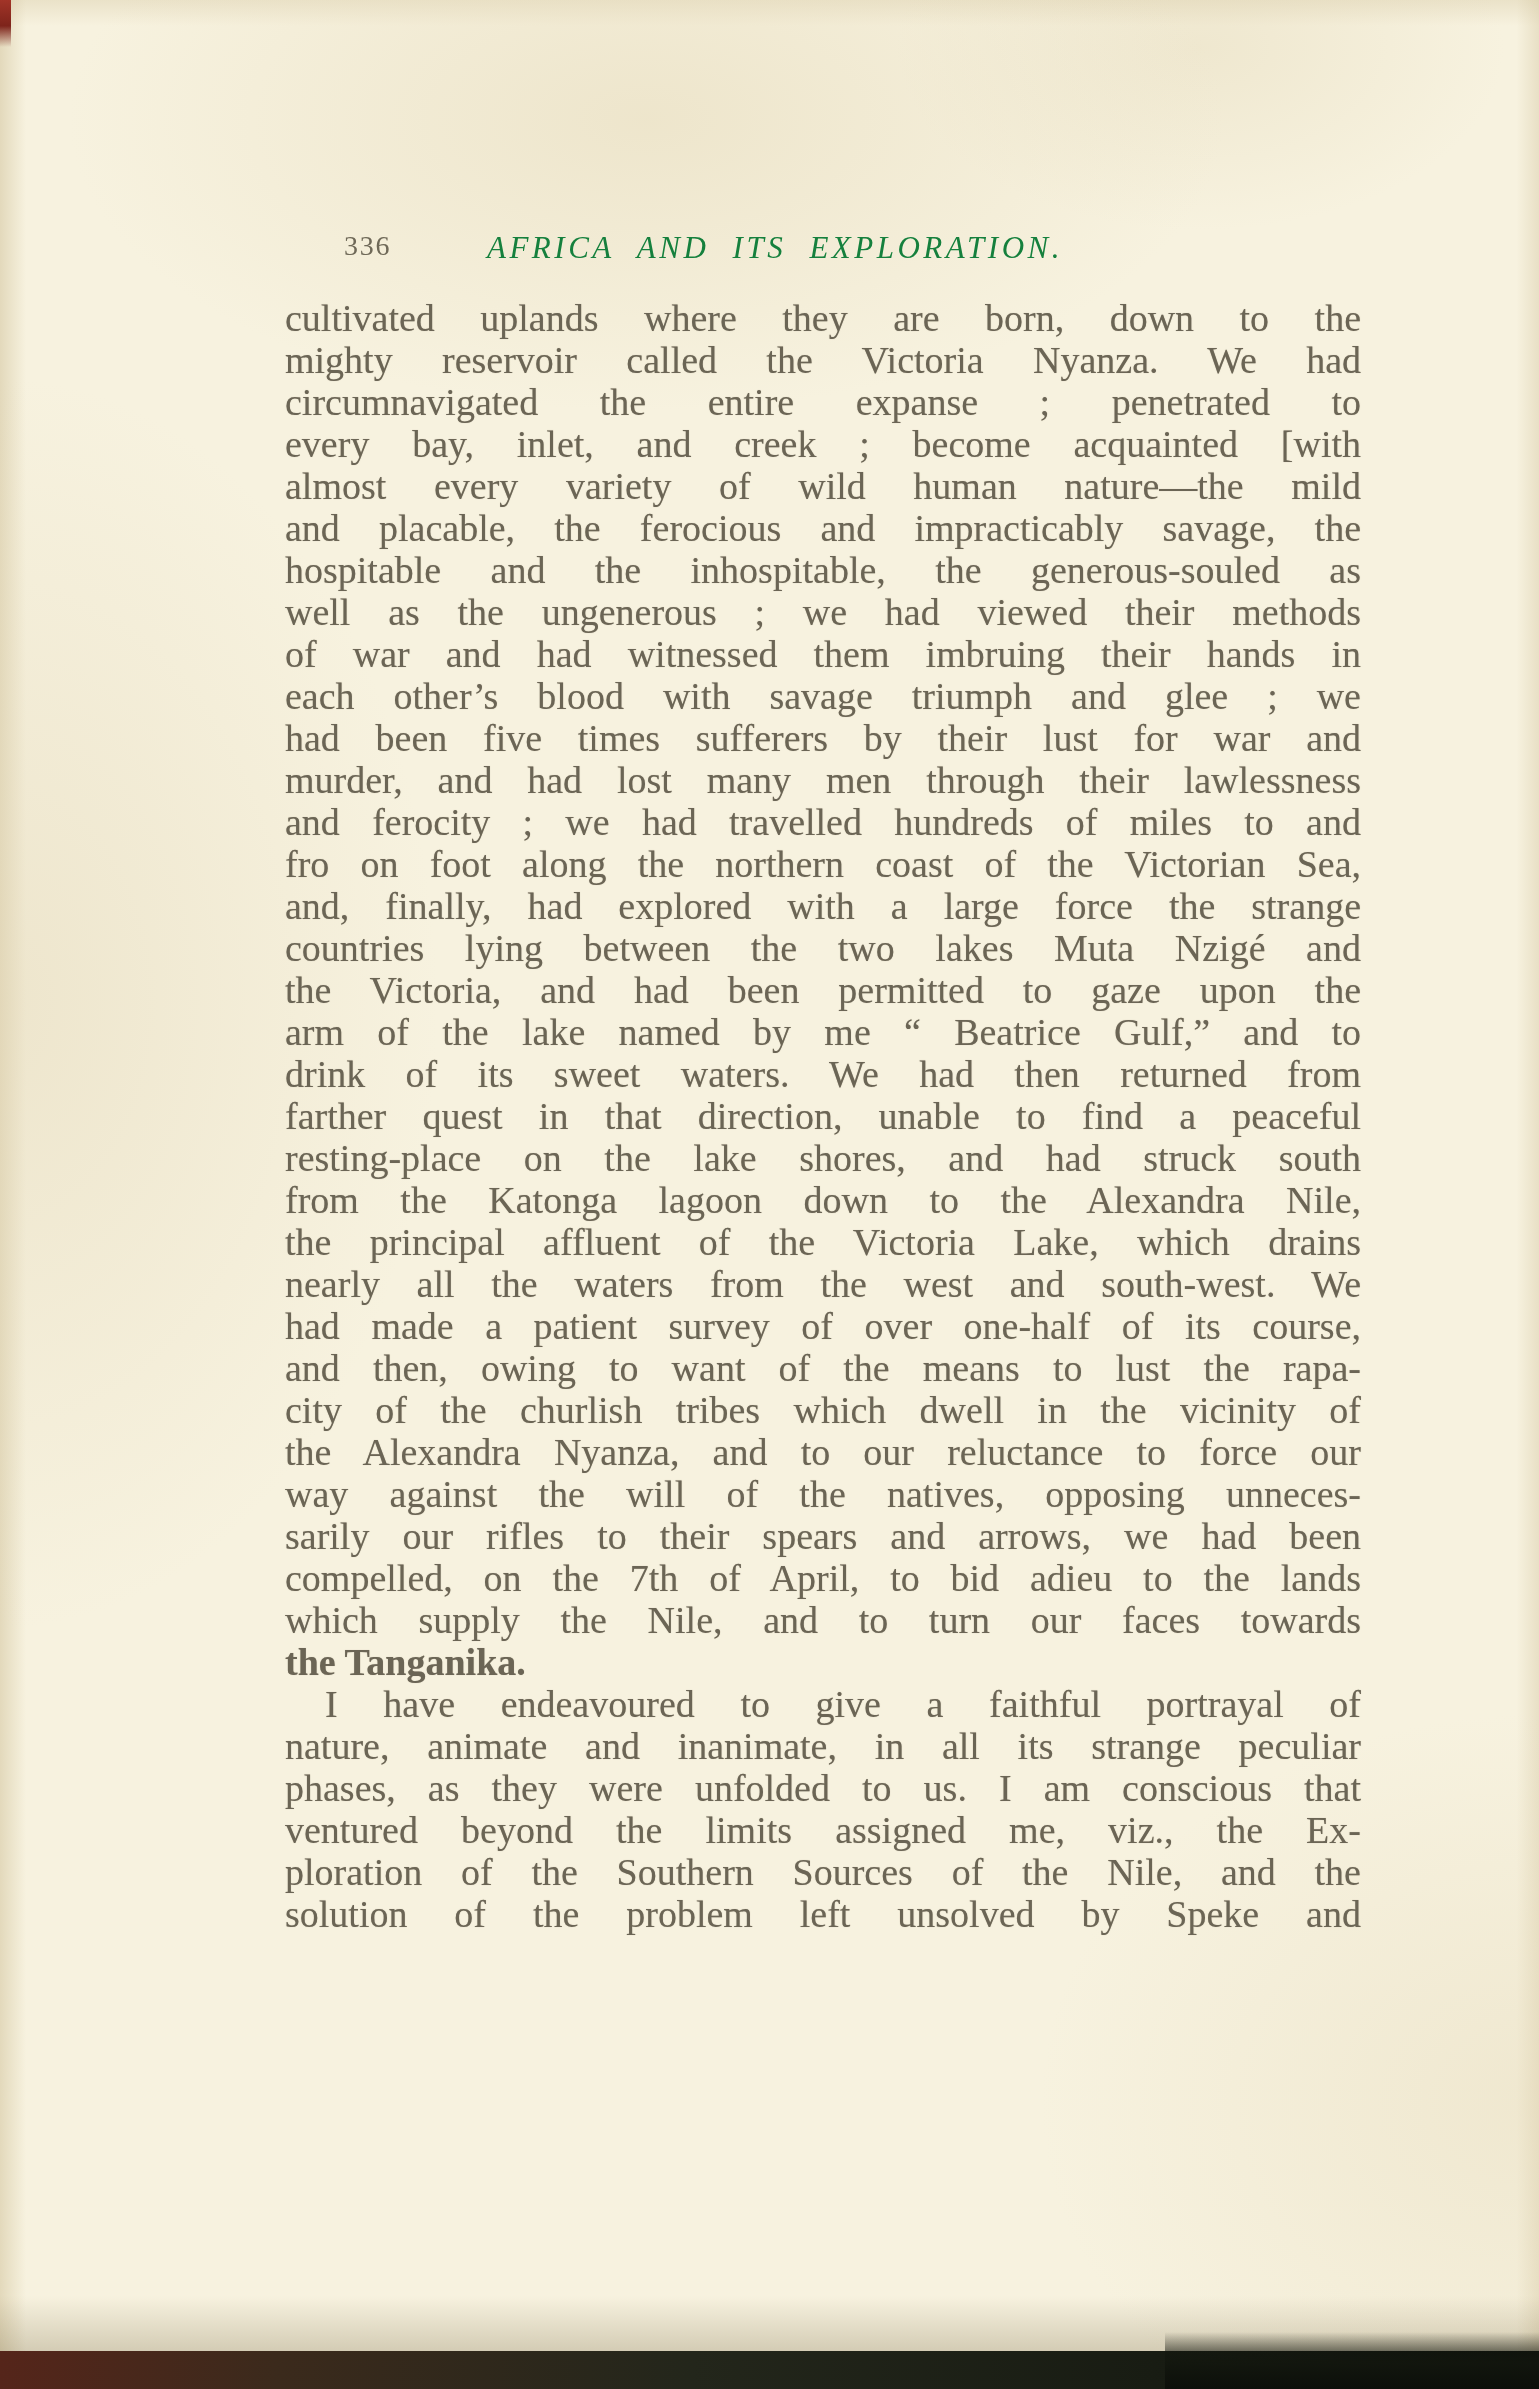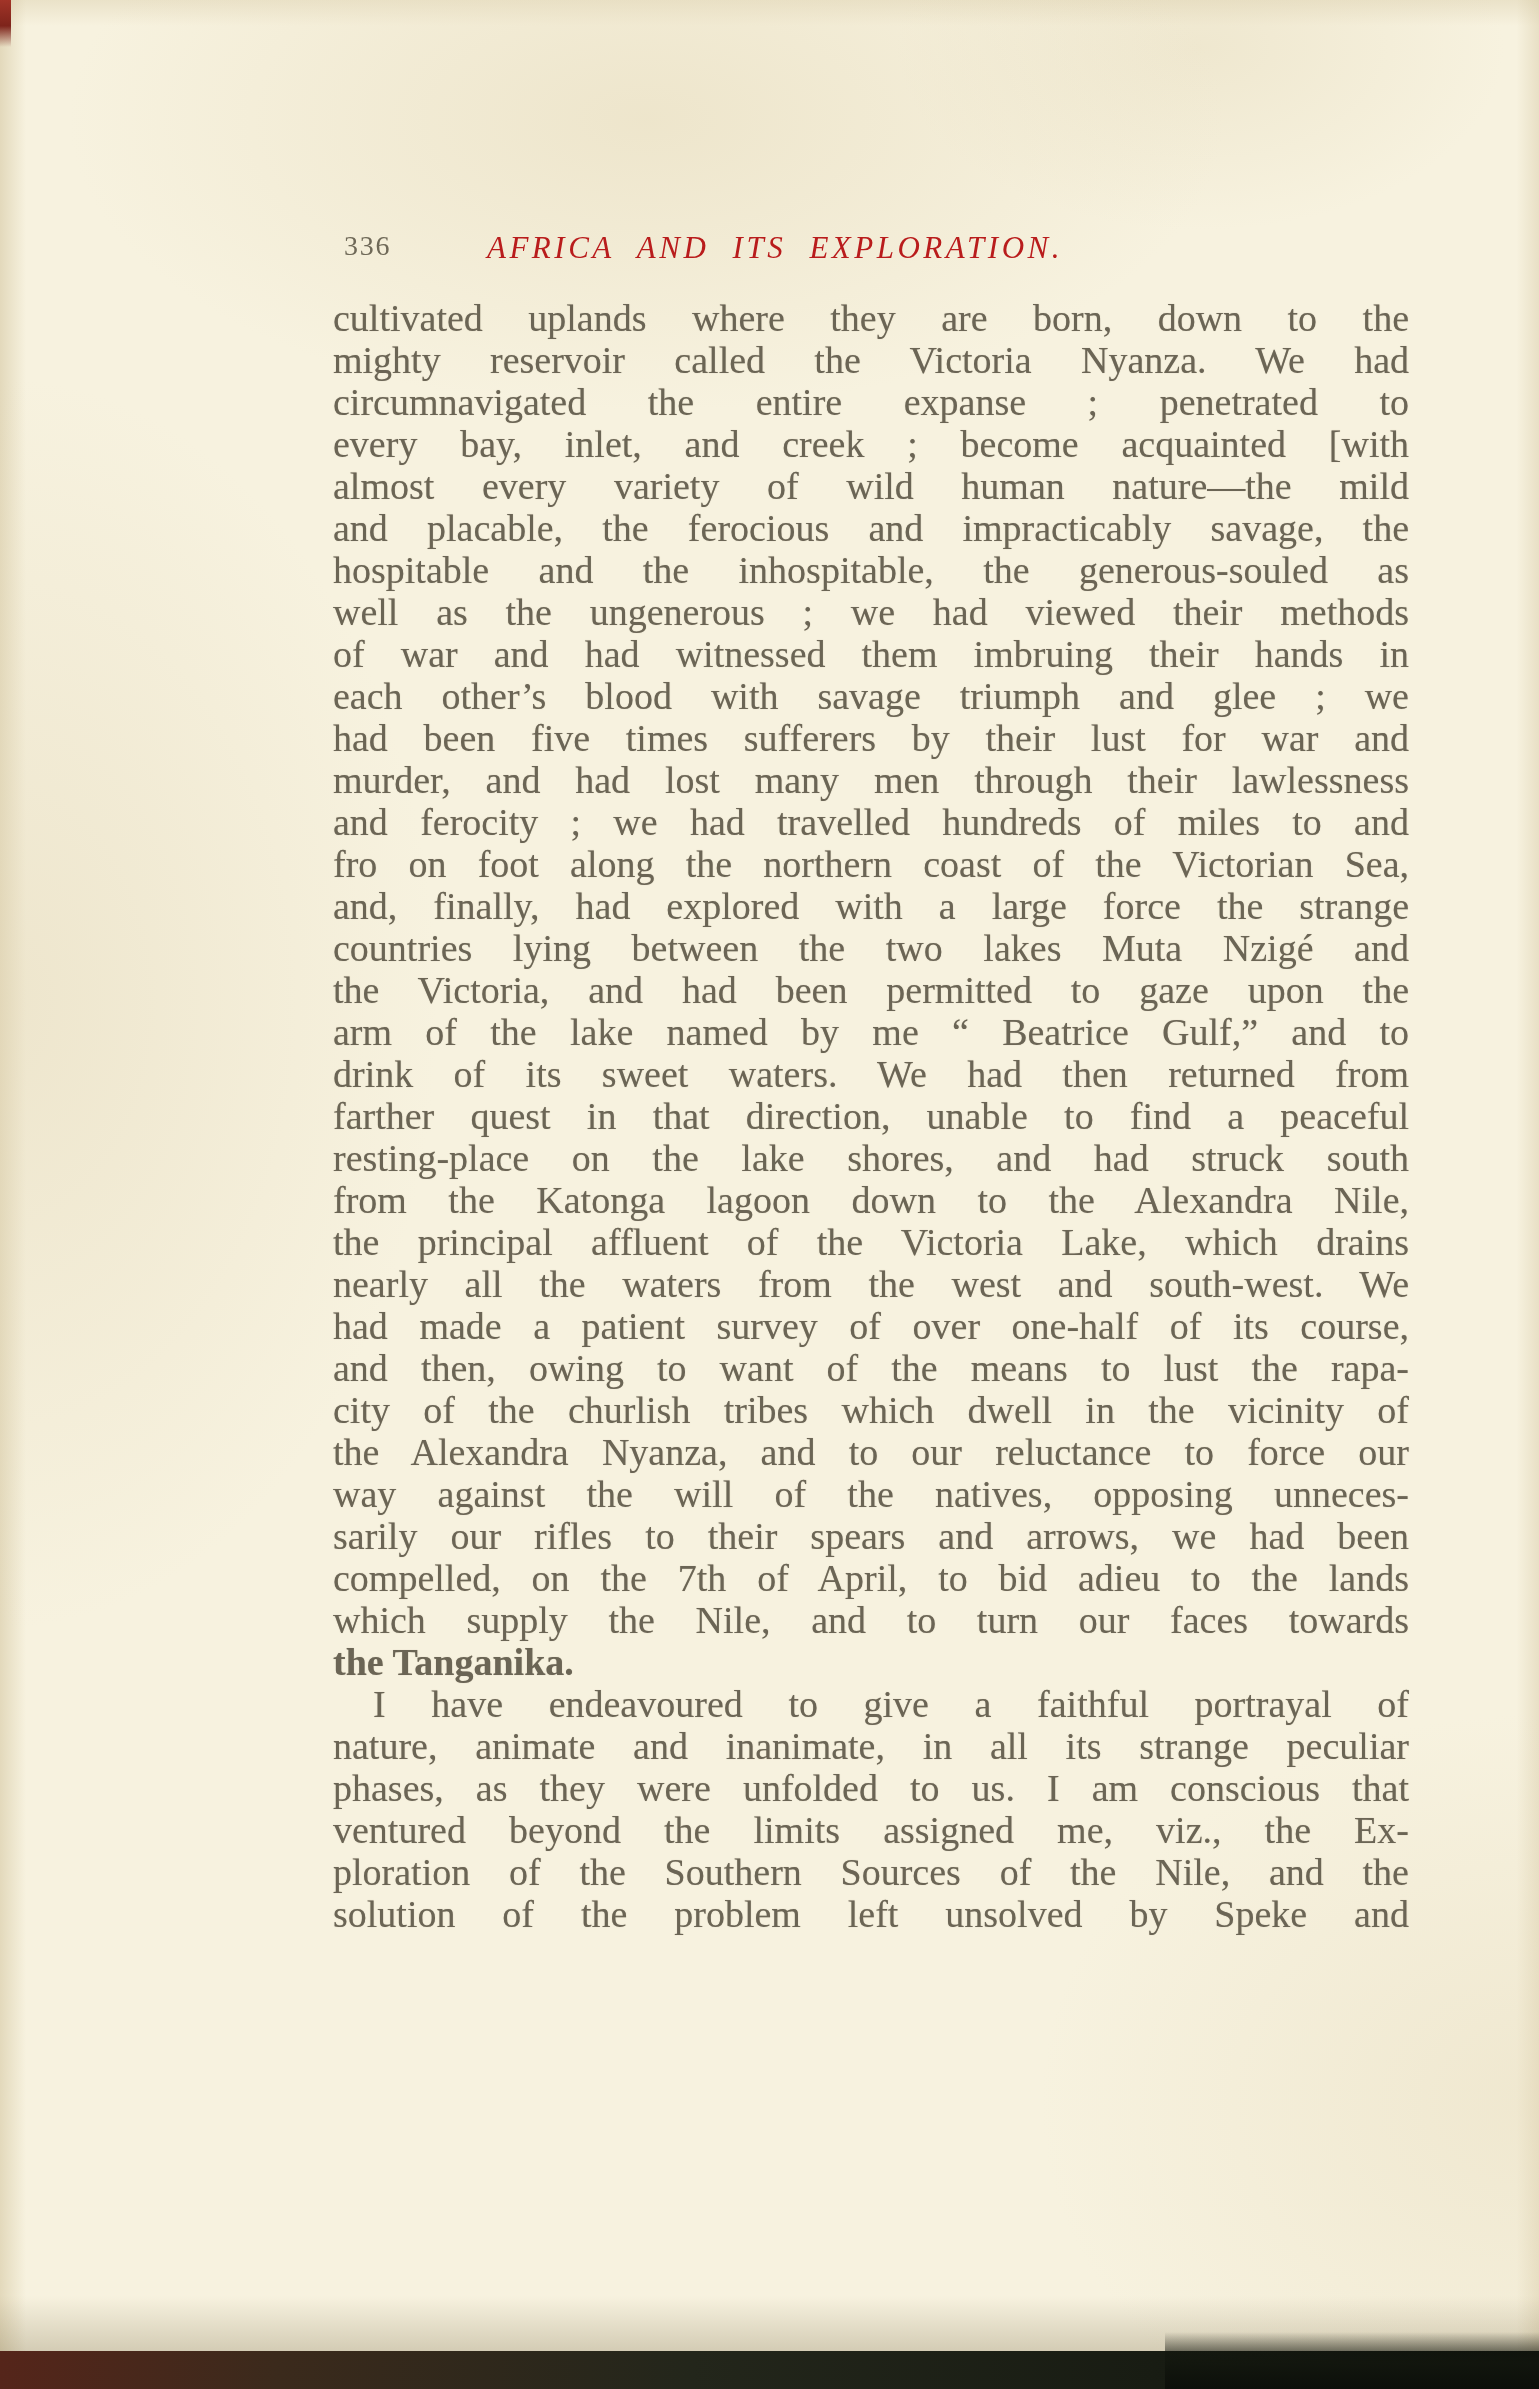--- a/index.html
+++ b/index.html
@@ -40,33 +40,32 @@
     position: absolute;
     left: 4px;
     right: 0;
     top: 4.3px;
     text-align: center;
     transform: translateX(-50px);
     font-style: italic;
     font-size: 31px;
     letter-spacing: 3.5px;
     word-spacing: 12px;
-    color: #b91c1c;
+    color: #15803d;
   }
 
   .body-text {
     position: absolute;
     left: 285px;
     top: 297px;
     width: 1076px;
     font-size: 38px;
     line-height: 42px;
     color: #6b6555;
     text-shadow: 0 0 0.9px rgba(110, 100, 80, 0.45);
-    margin-left: 48px;
   }
   .line {
     text-align: justify;
     text-align-last: justify;
   }
   .line.short {
     text-align-last: left;
     font-weight: bold;
   }
   .line.indent {

